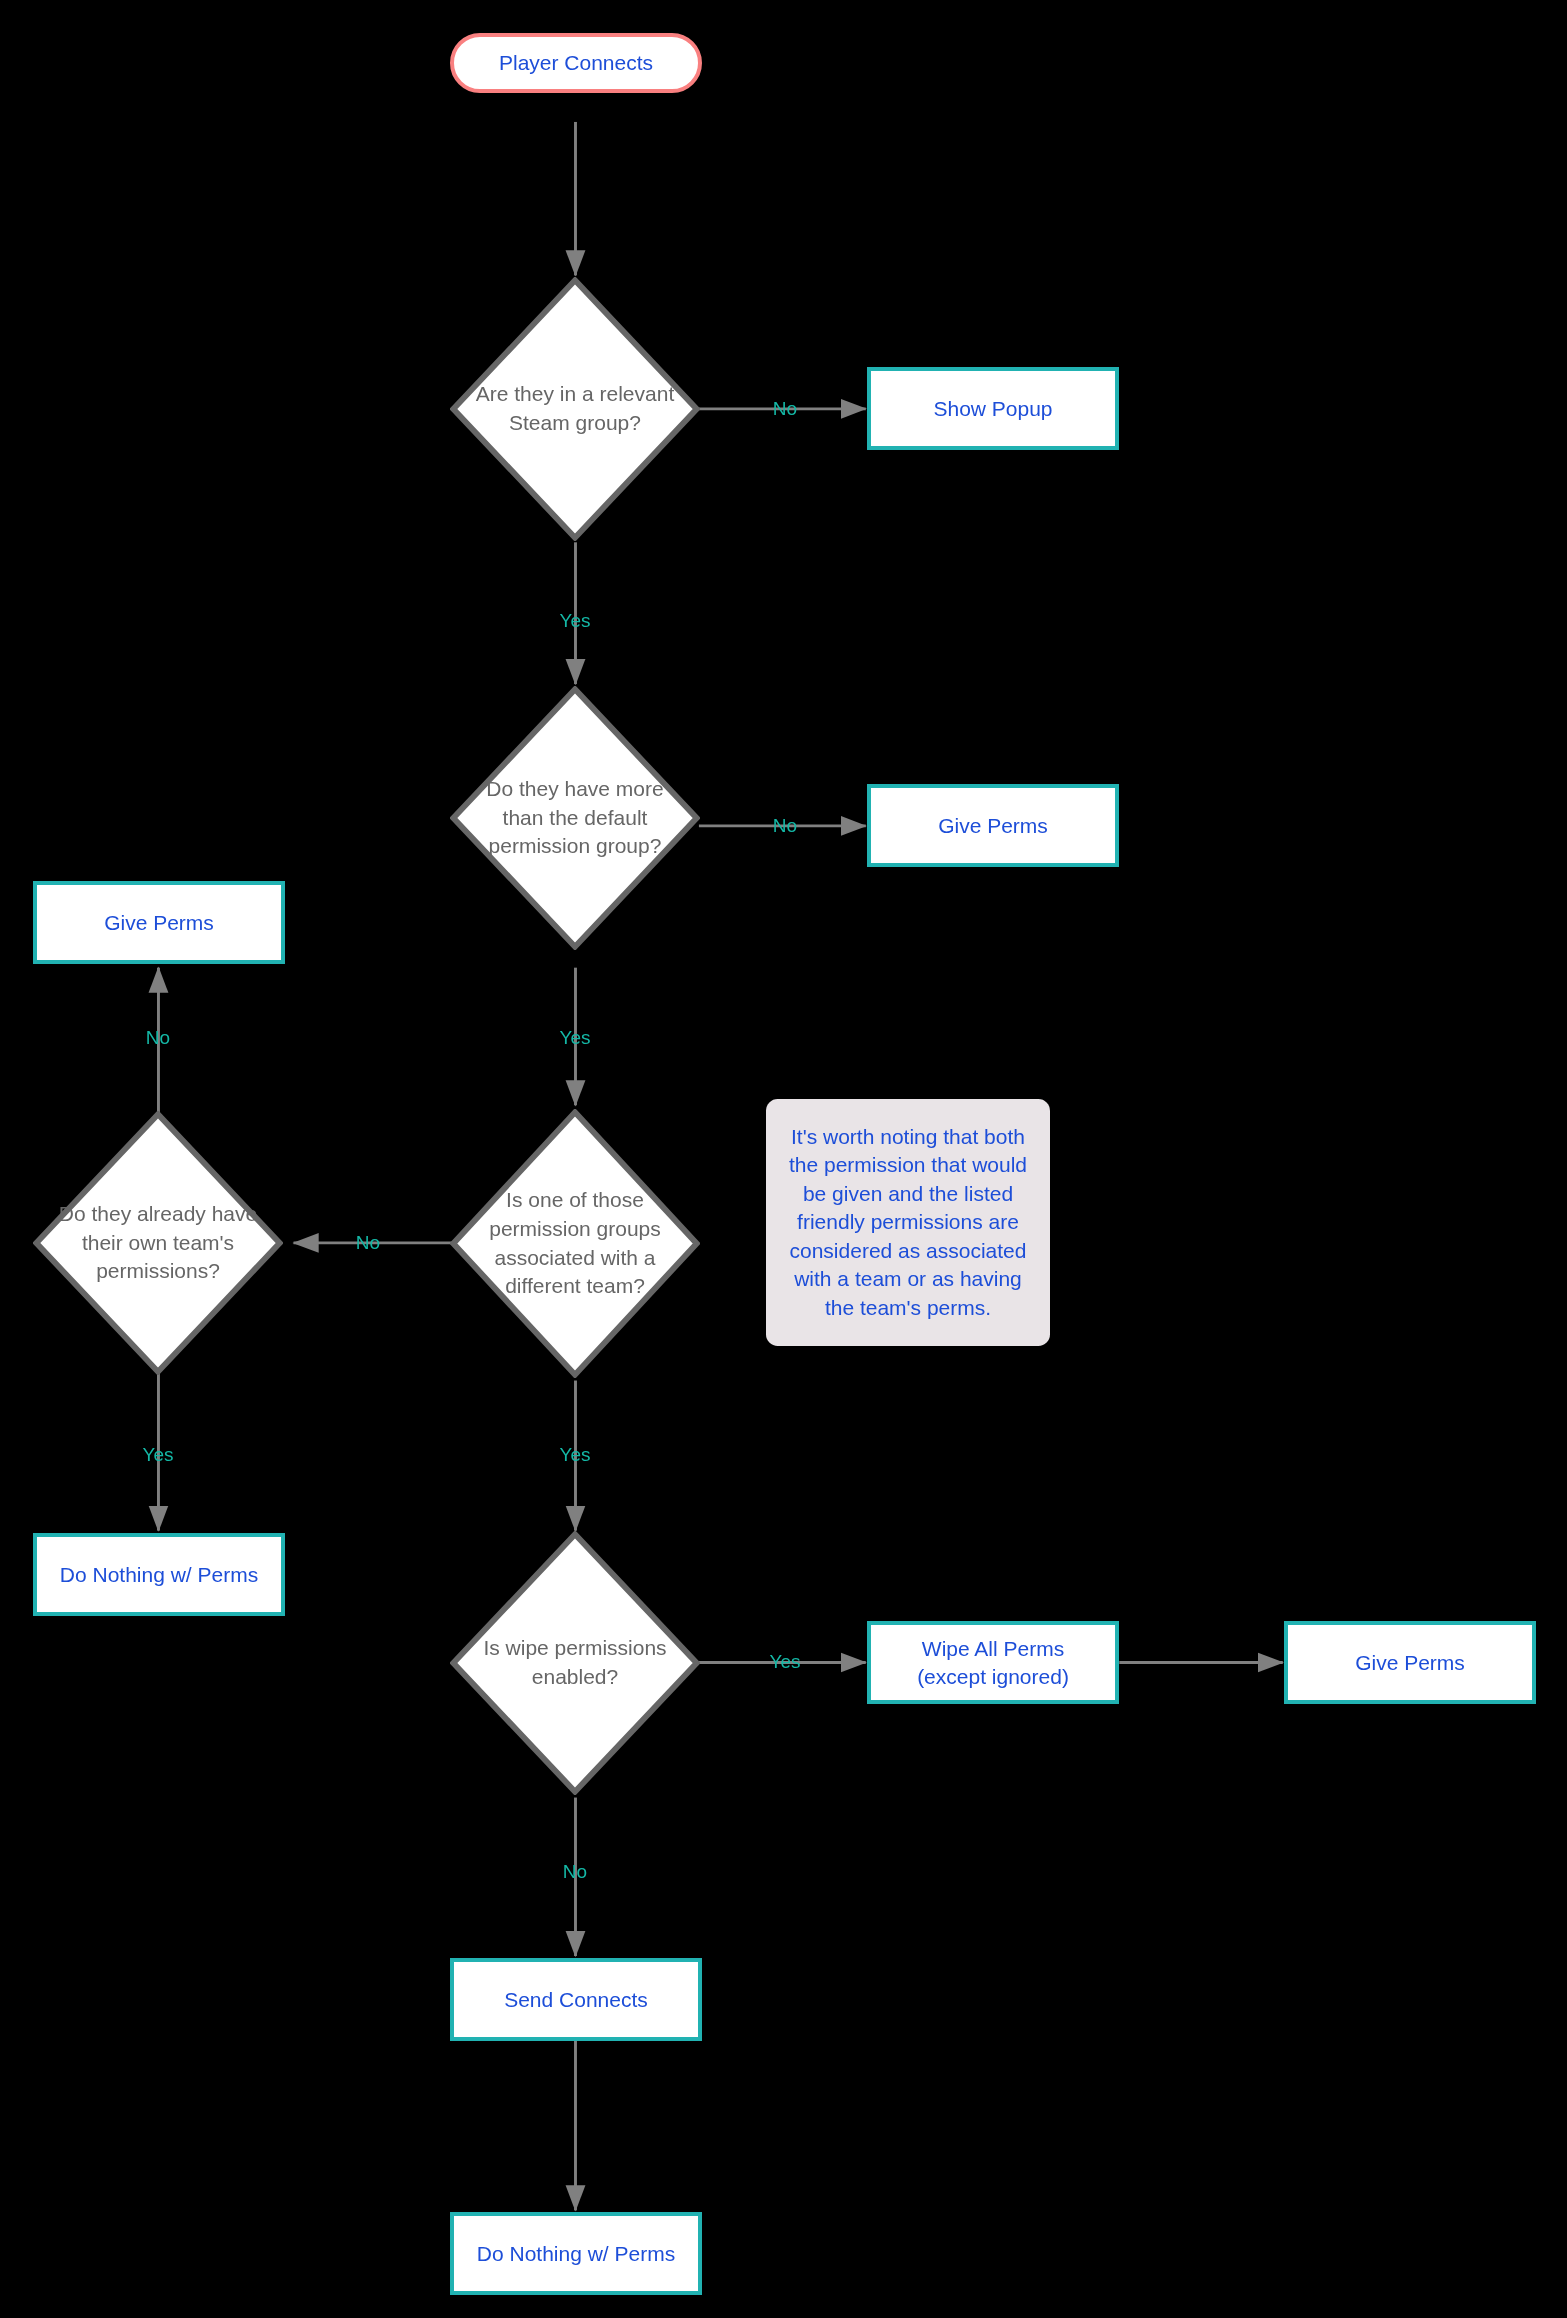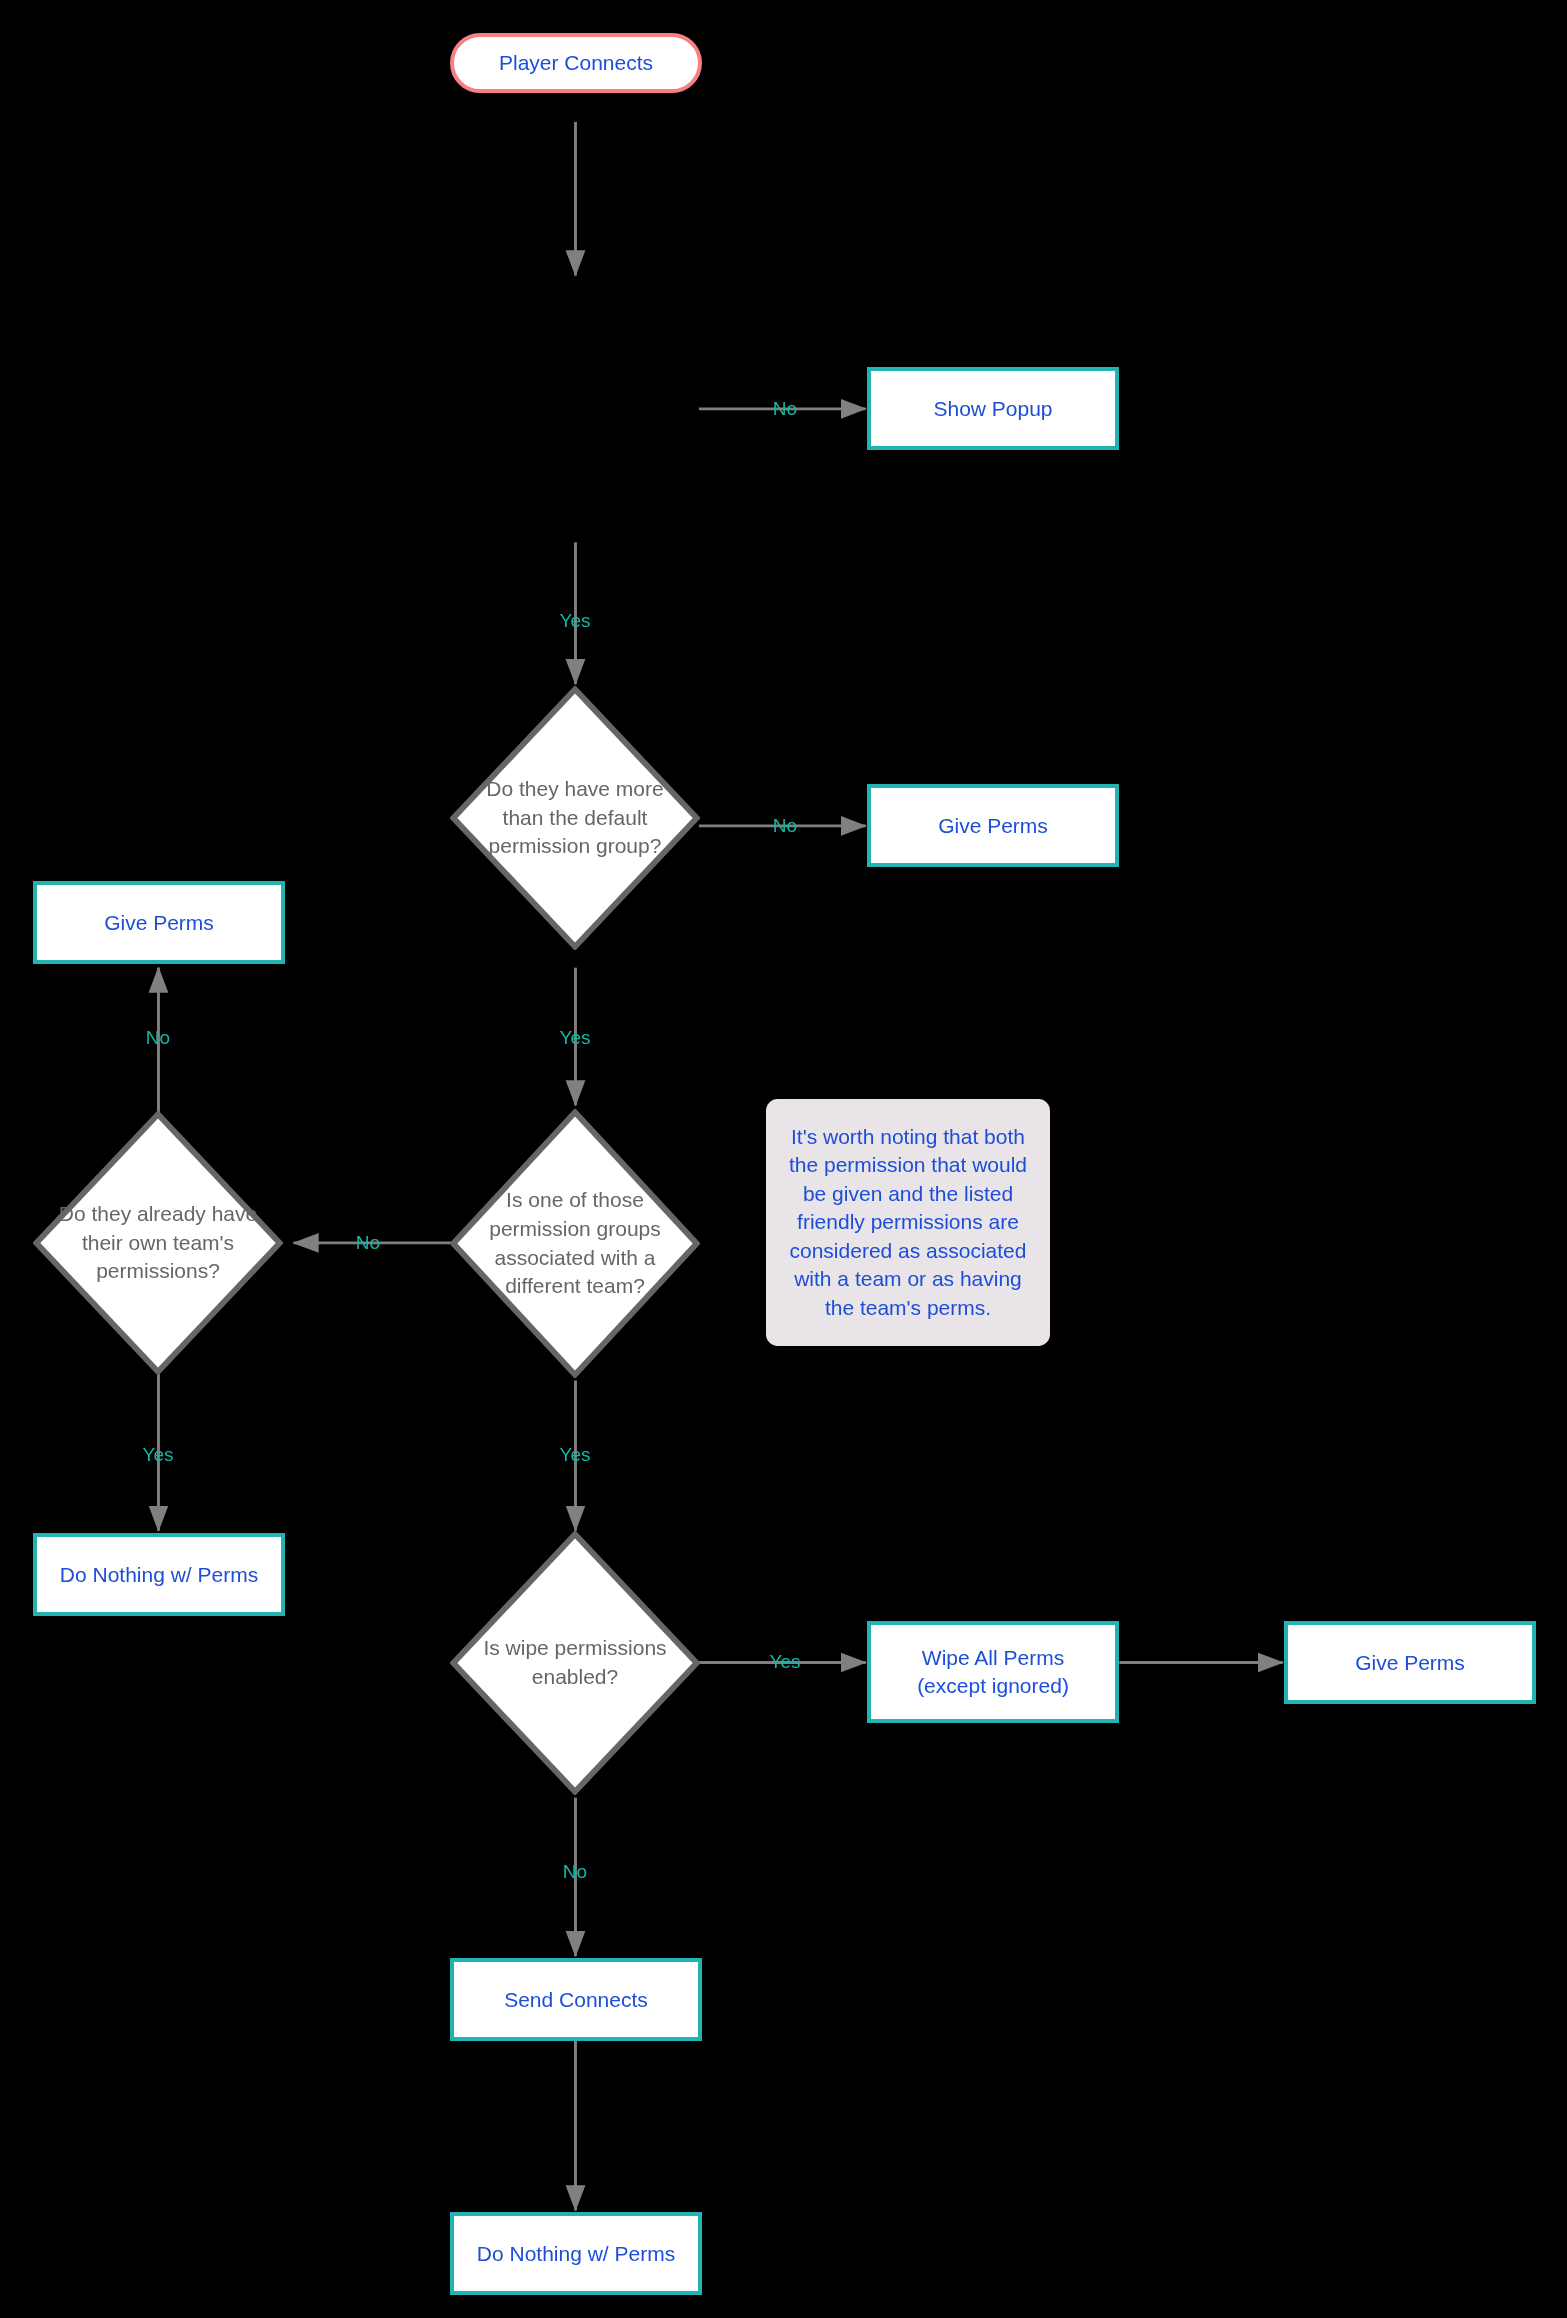--- a/index.html
+++ b/index.html
@@ -139,20 +139,27 @@
       <path d="M690,2155 L690,2345" marker-end="url(#arrow)"></path>
 
       <path d="M690,2445 L690,2650" marker-end="url(#arrow)"></path>
     </g>
   </svg>
 
   <div class="node terminator" style="left:450px; top:33px; width:252px; height:60px;">
     <span>Player Connects</span>
   </div>
 
+  <div class="decision" style="left:450px; top:277px; width:250px; height:264px;">
+    <svg class="shape" viewBox="0 0 300 316" preserveAspectRatio="none">
+      <polygon points="150,4 296,158 150,312 4,158" fill="#ffffff" stroke="#666666" stroke-width="7"></polygon>
+    </svg>
+    <div class="dlabel">Are they in a relevant
+Steam group?</div>
+  </div>
 
   <div class="node process" style="left:867px; top:367px; width:252px; height:83px;">
     <span>Show Popup</span>
   </div>
 
   <div class="decision" style="left:450px; top:686px; width:250px; height:264px;">
     <svg class="shape" viewBox="0 0 300 316" preserveAspectRatio="none">
       <polygon points="150,4 296,158 150,312 4,158" fill="#ffffff" stroke="#666666" stroke-width="7"></polygon>
     </svg>
     <div class="dlabel">Do they have more
@@ -196,21 +203,21 @@
   </div>
 
   <div class="decision" style="left:450px; top:1531px; width:250px; height:264px;">
     <svg class="shape" viewBox="0 0 300 316" preserveAspectRatio="none">
       <polygon points="150,4 296,158 150,312 4,158" fill="#ffffff" stroke="#666666" stroke-width="7"></polygon>
     </svg>
     <div class="dlabel">Is wipe permissions
 enabled?</div>
   </div>
 
-  <div class="node process" style="left:867px; top:1621px; width:252px; height:102px; white-space:pre-line;">
+  <div class="node process" style="left:867px; top:1621px; width:252px; height:83px; white-space:pre-line;">
     <span>Wipe All Perms
 (except ignored)</span>
   </div>
 
   <div class="node process" style="left:1284px; top:1621px; width:252px; height:83px;">
     <span>Give Perms</span>
   </div>
 
   <div class="node process" style="left:450px; top:1958px; width:252px; height:83px;">
     <span>Send Connects</span>

